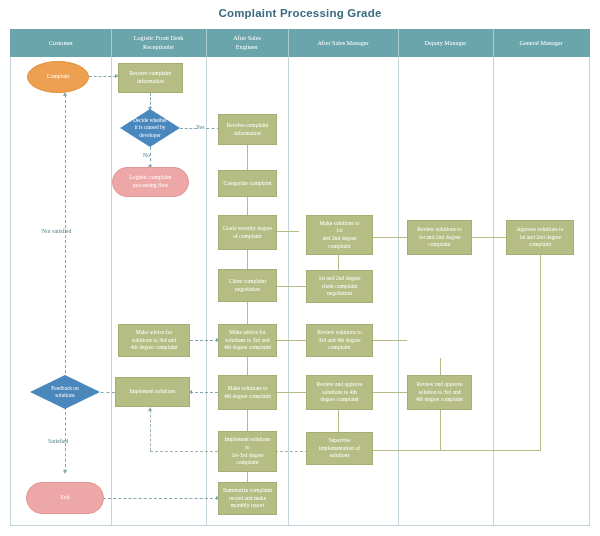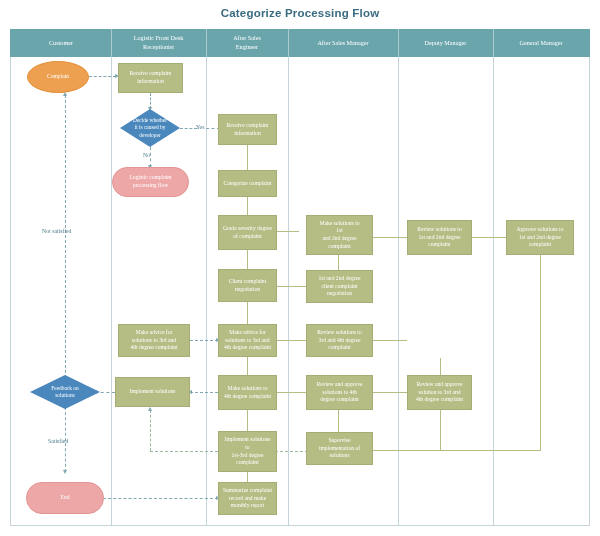--- a/index.html
+++ b/index.html
@@ -80,21 +80,21 @@
   .edge-label{
     position:absolute;color:#4f7d8c;font-size:5.8px;
     font-family:"Liberation Serif", serif;white-space:nowrap;
   }
 </style>
 </head>
 <body>
 
 <div id="root">
 
-  <div class="title">Categorize Processing Flow</div>
+  <div class="title">Complaint Processing Grade</div>
 
   <div class="frame"></div>
   <div class="header-band"></div>
 
   <div class="lane-head" style="left:11px;width:100px;">
     <span>Customer</span>
   </div>
   <div class="lane-head" style="left:111px;width:95px;flex-direction:column;">
     <span>Logistic Front Desk</span>
     <span>Receptionist</span>

